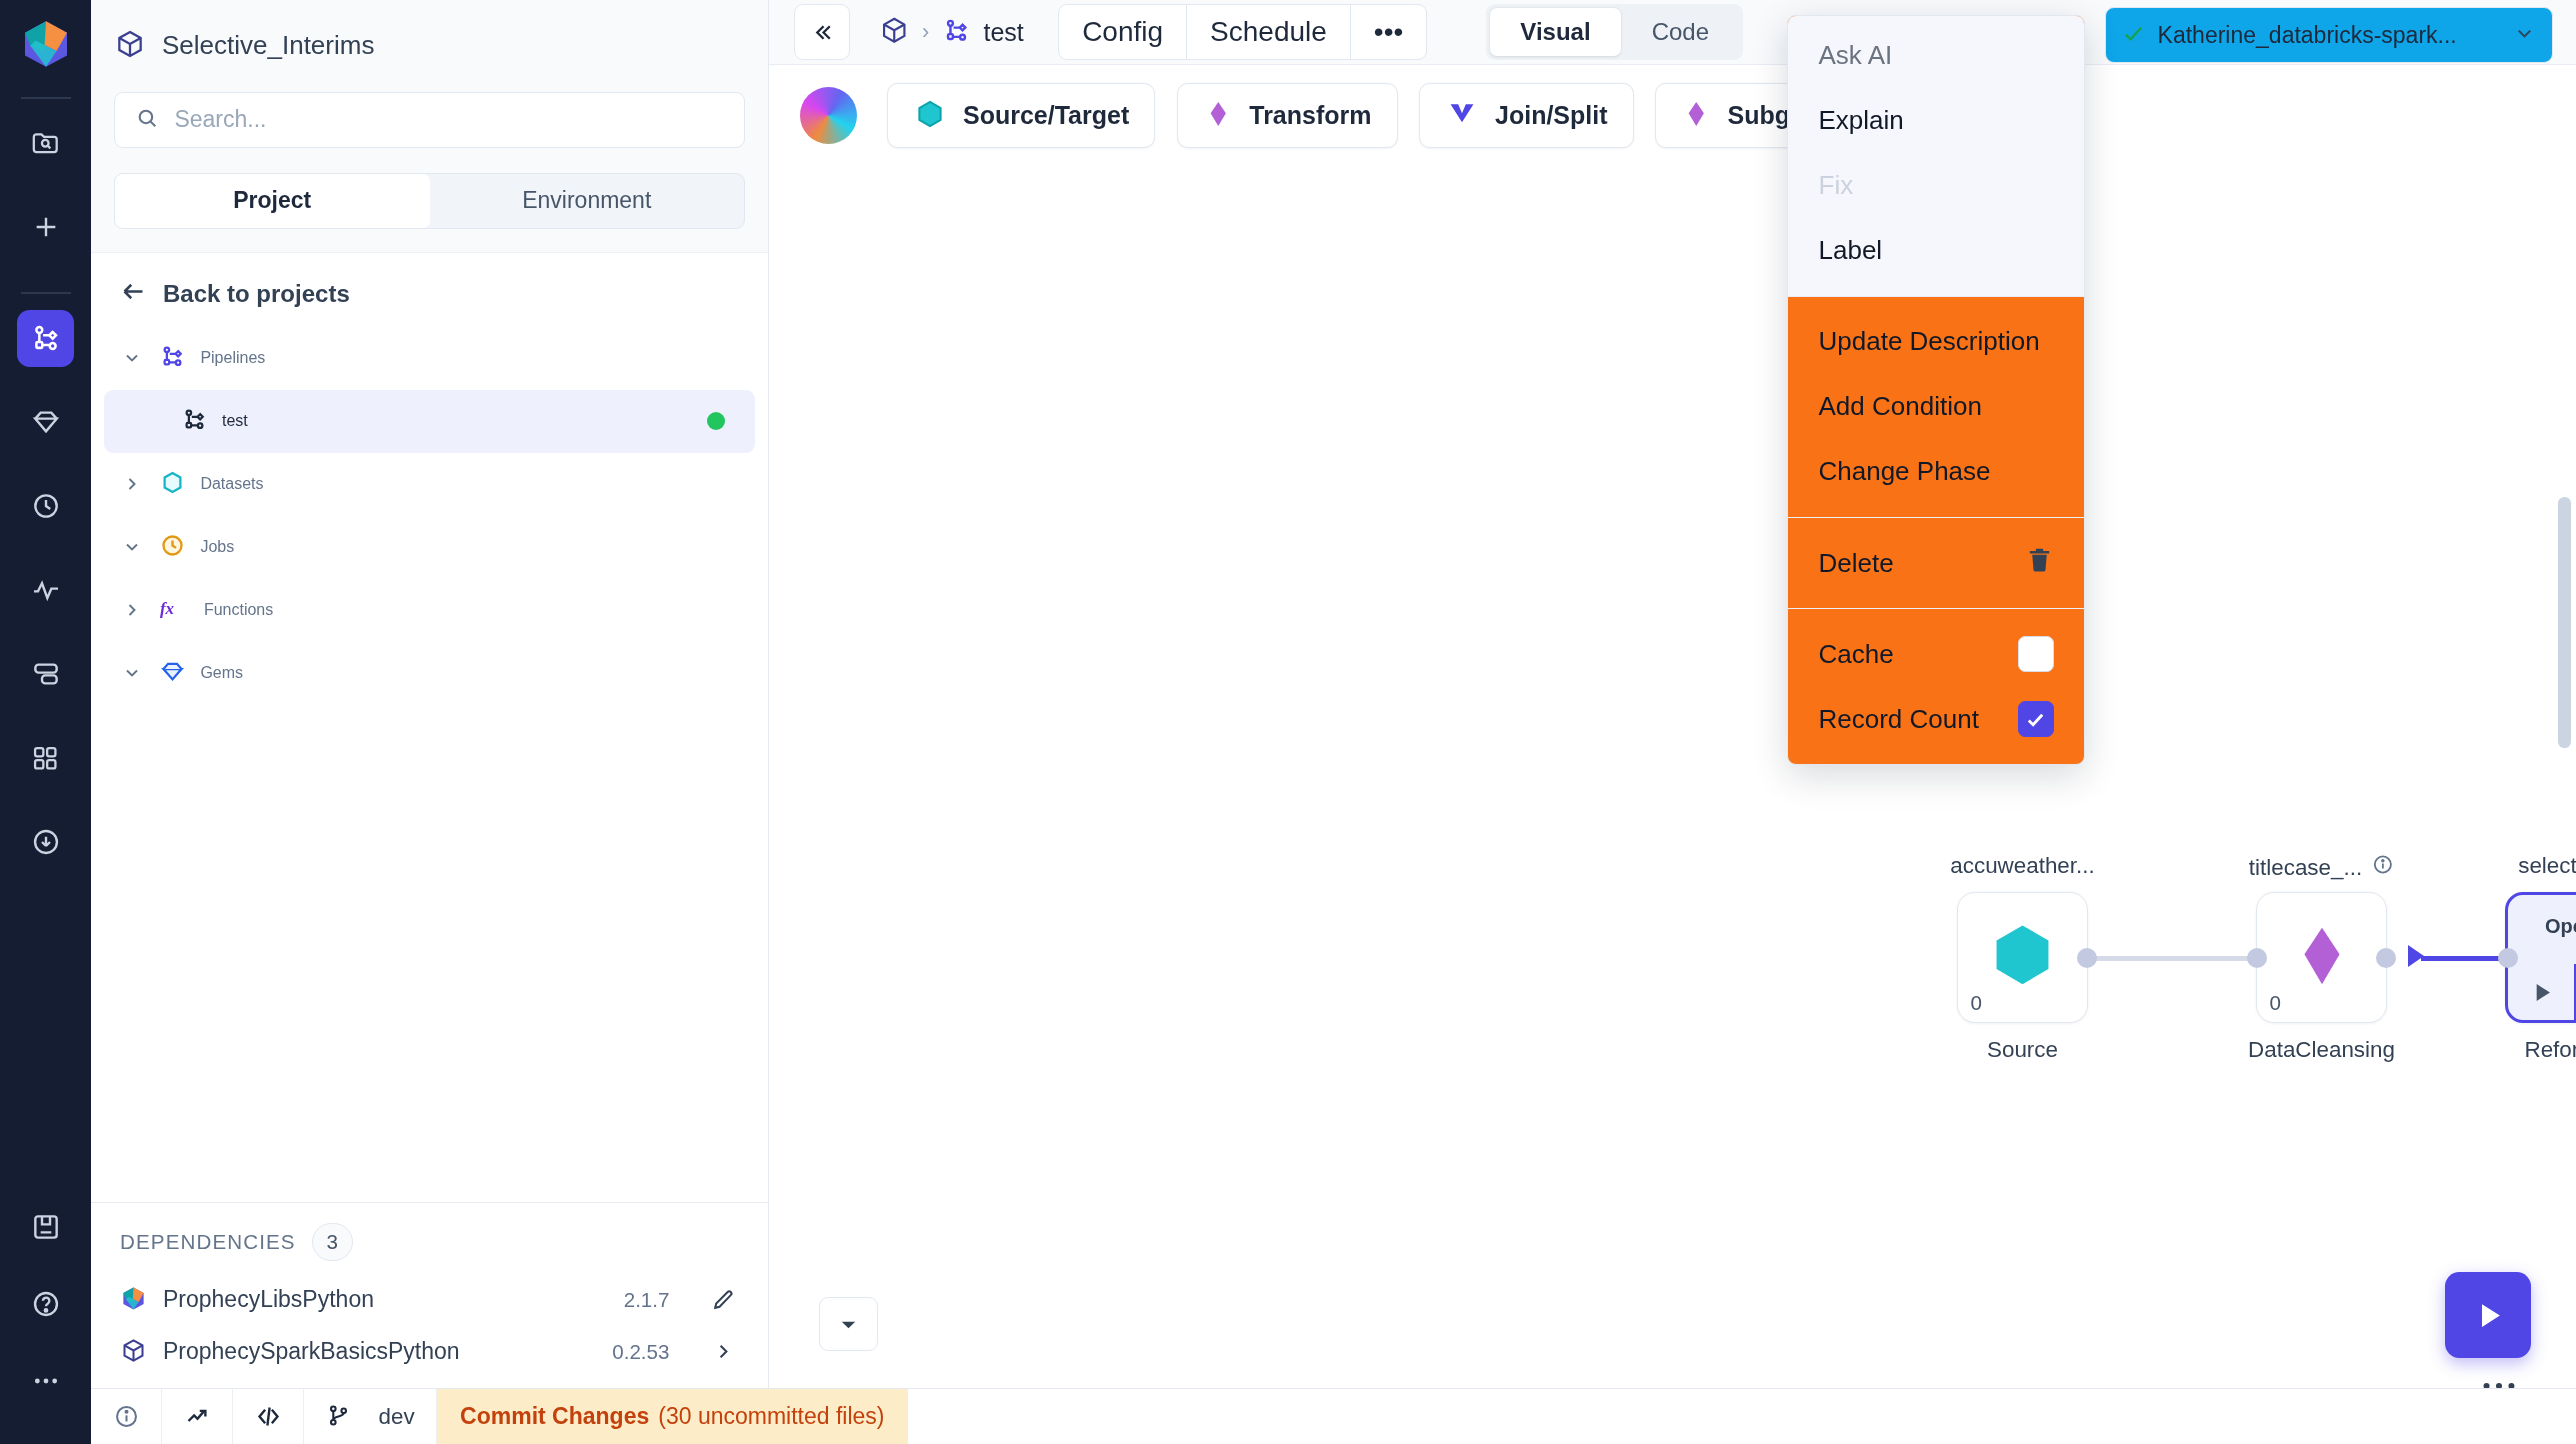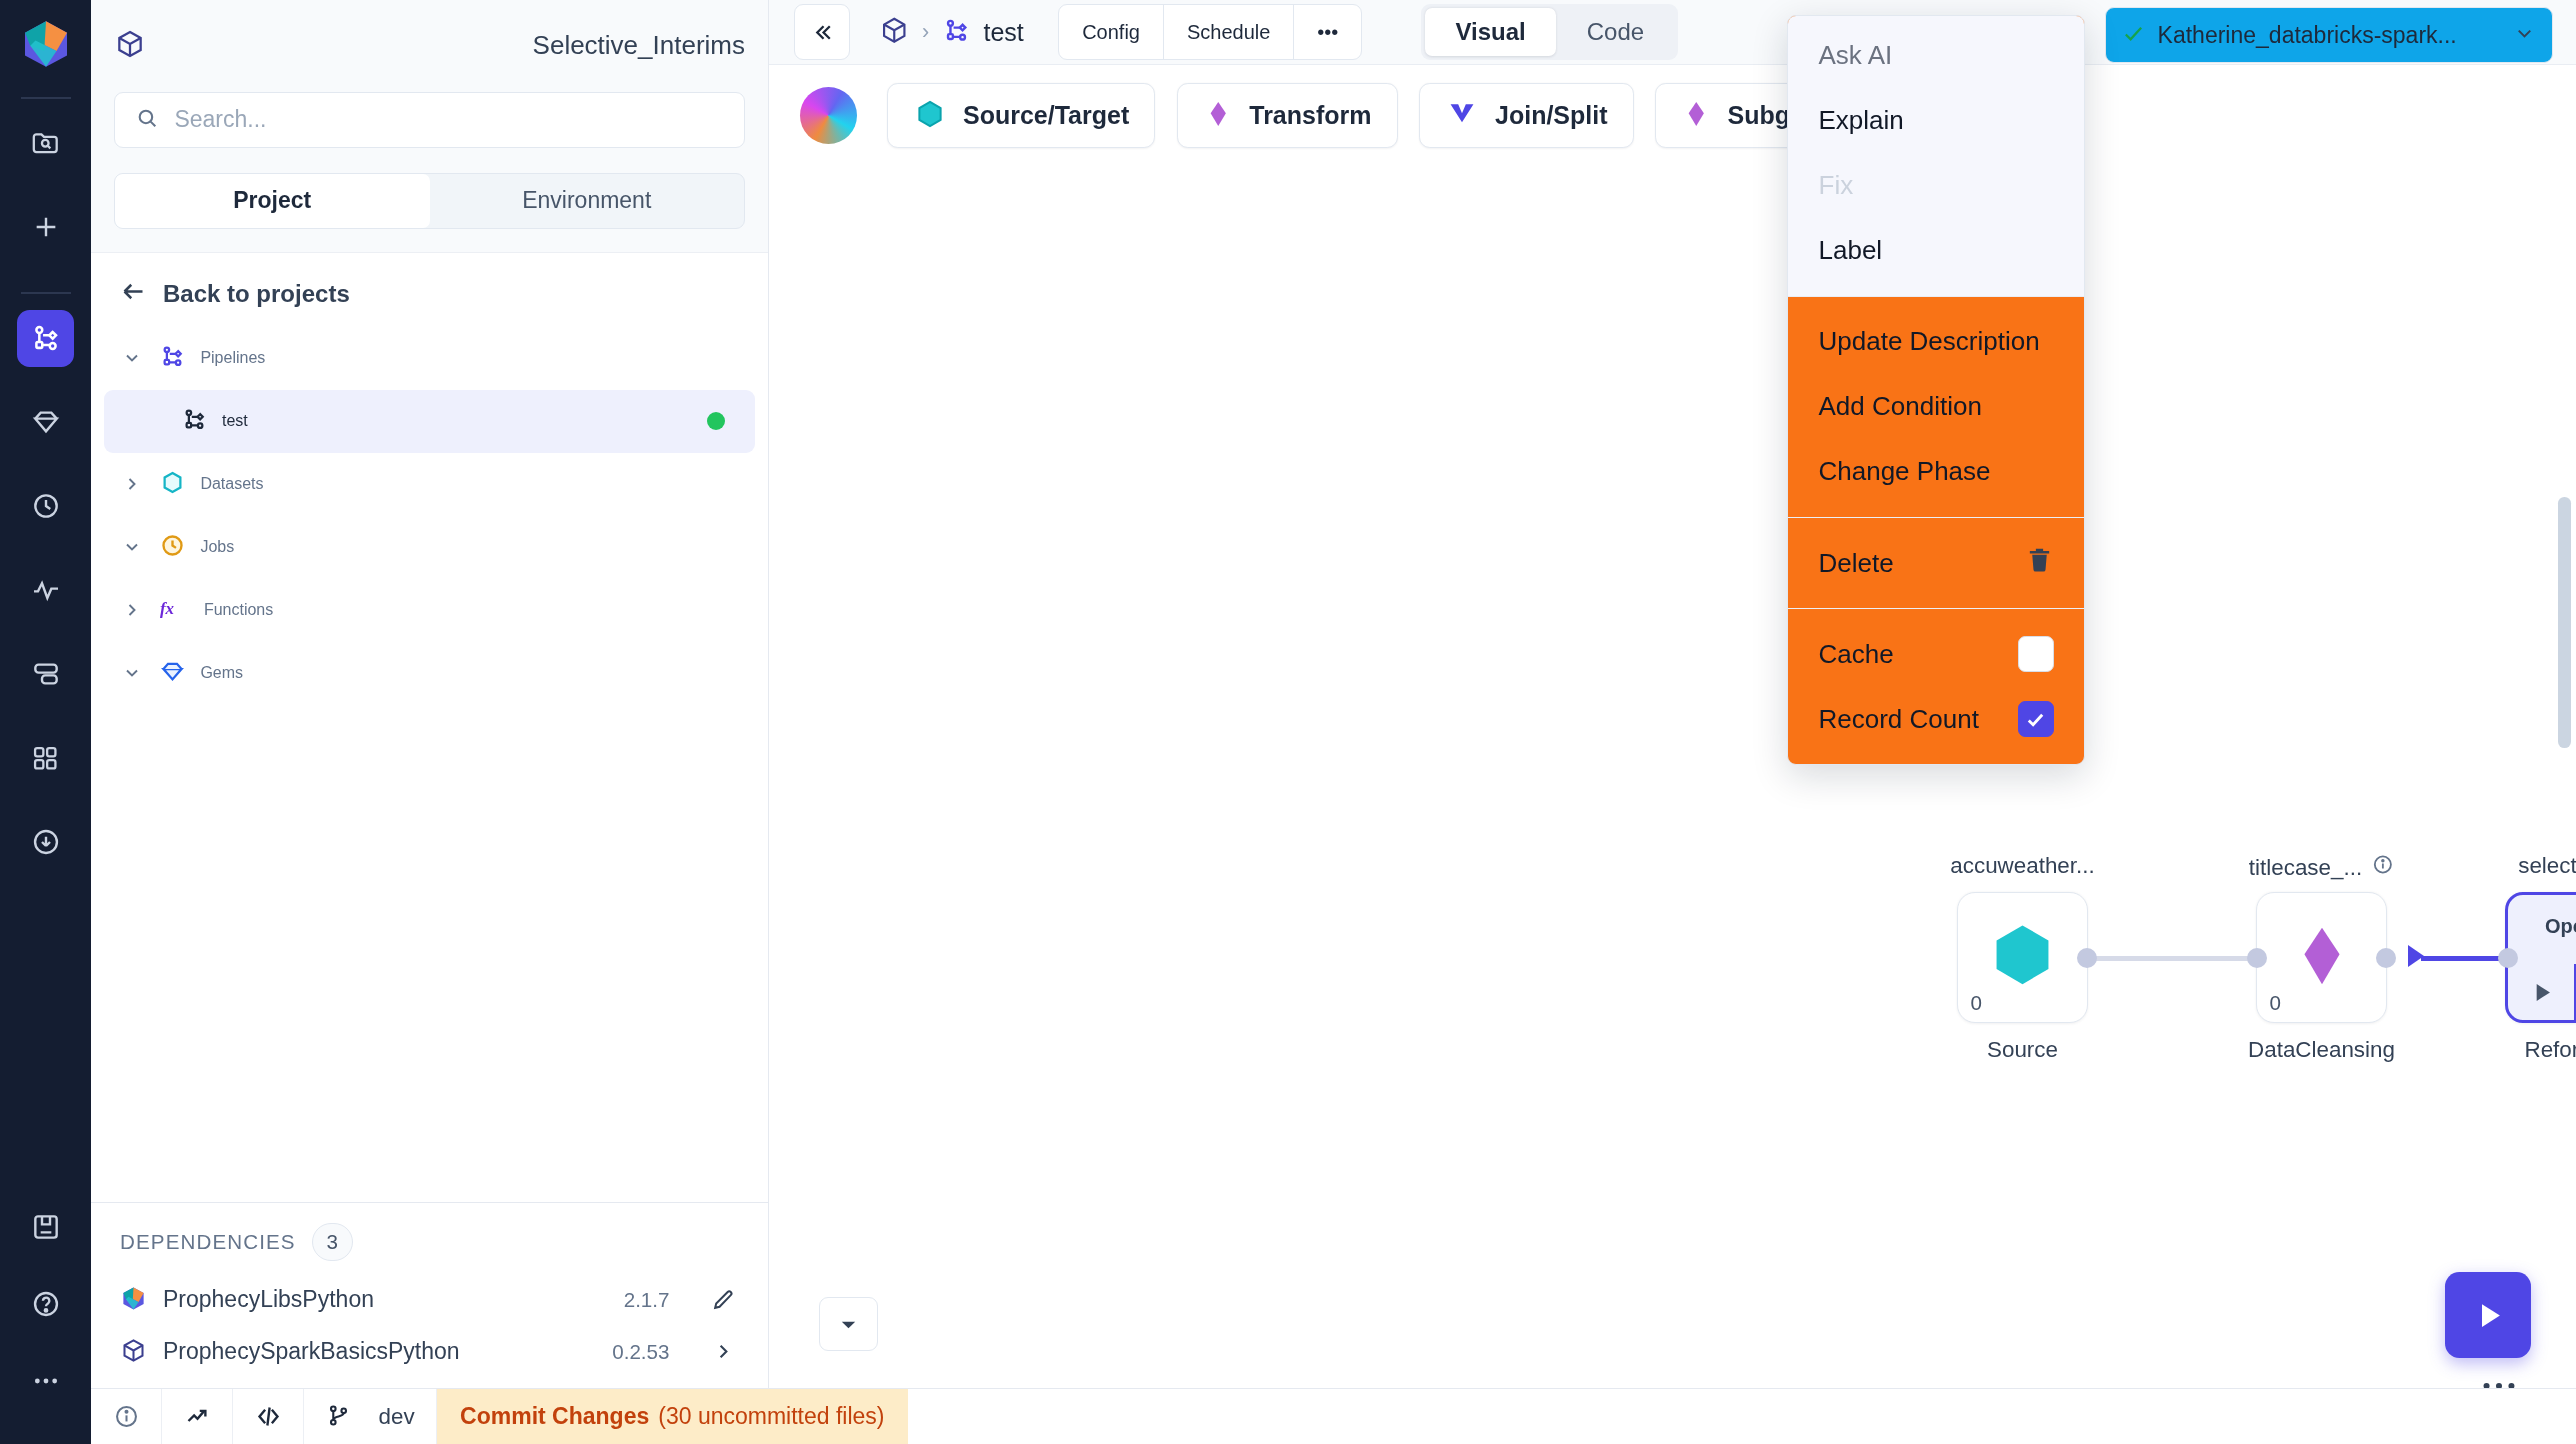--- a/index.html
+++ b/index.html
@@ -30,21 +30,21 @@
                  display: flex; flex-direction: column; align-items: center; }
   .rail-bottom .rail-btn { margin-bottom: 20px; }
 
   
   .sidebar {
     width: 678px; flex: 0 0 678px; height: 1444px; background: #ffffff;
     border-right: 1.8px solid #e5e9f0; display: flex; flex-direction: column;
     position: relative;
   }
   .sb-head { background: #f8fafc; padding: 20px 23px 23px 23px; border-bottom: 1.8px solid #eceff4; }
-  .sb-title-row { display: flex; align-items: center; gap: 16px; height: 50px; justify-content: space-between; }
+  .sb-title-row { display: flex; align-items: center; gap: 16px; height: 50px; }
   .sb-title { font-size: 26px; color: #334155; font-weight: 400; }
   .sb-search {
     margin-top: 21.5px; height: 56px; background: #ffffff; border: 1.8px solid #e2e8f0;
     border-radius: 9px; display: flex; align-items: center; gap: 14.4px; padding: 0 20px;
   }
   .sb-search-ph { font-size: 23px; color: #9aa7b8; }
   .sb-tabs {
     margin-top: 25px; height: 56px; border: 1.8px solid #e2e8f0; border-radius: 9px;
     display: flex; overflow: hidden; background: #f1f5f9;
   }
@@ -95,21 +95,21 @@
     display: flex; align-items: center; justify-content: center; cursor: pointer; color: #1e293b;
   }
   .breadcrumb { display: flex; align-items: center; gap: 12.6px; margin-left: 9px; }
   .bc-sep { color: #94a3b8; font-size: 21.5px; }
   .bc-text { font-size: 25px; color: #1e293b; }
   .seg {
     height: 56px; border: 1.8px solid #e2e8f0; border-radius: 9px; background: #ffffff;
     display: flex; align-items: stretch; margin-left: 14.4px; overflow: hidden;
   }
   .seg-item {
-    display: flex; align-items: center; padding: 0 23px; font-size: 20px; color: #1e293b;
+    display: flex; align-items: center; padding: 0 23px; font-size: 28px; color: #1e293b;
     cursor: pointer; border-right: 1.8px solid #e2e8f0;
   }
   .seg-item:last-child { border-right: none; }
   .toggle {
     height: 56px; background: #eef1f6; border-radius: 9px; display: flex; padding: 3.6px;
     margin-left: 39px;
   }
   .toggle-item {
     display: flex; align-items: center; padding: 0 30.5px; font-size: 24px; color: #475569;
     border-radius: 7.2px; cursor: pointer;

